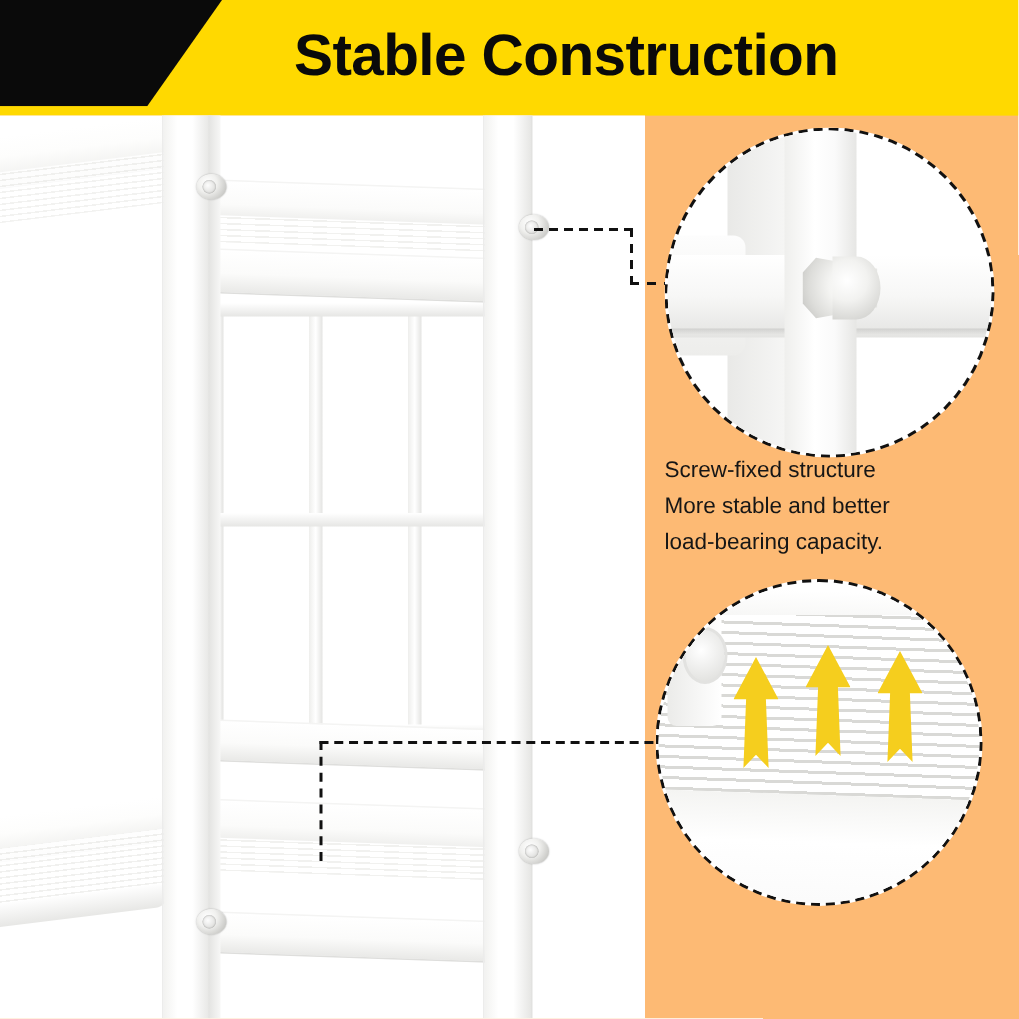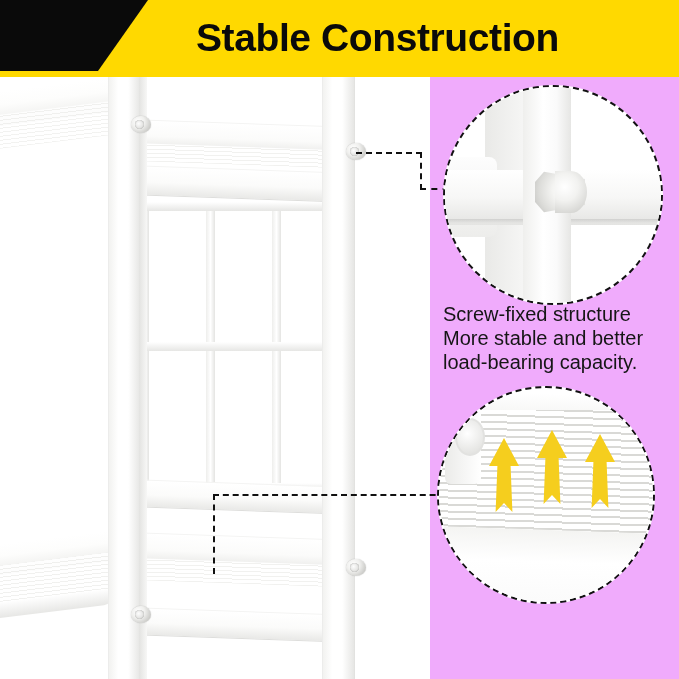--- a/index.html
+++ b/index.html
@@ -11,21 +11,21 @@
     width: 679px;
     height: 679px;
     font-family: "Liberation Sans", sans-serif;
     overflow: hidden;
     position: relative;
   }
   #stage {
     position: relative;
     width: 679px;
     height: 679px;
-    background: #f0abfc;
+    background: #fdba74;
     overflow: hidden;
   }
 
   
   .banner {
     position: absolute;
     left: 0;
     top: 0;
     width: 679px;
     height: 77px;
@@ -298,21 +298,21 @@
   .ld-top-v  { left: 420px; top: 152px; height: 38px; }
   .ld-top-h2 { left: 420px; top: 188px; width: 40px; }
 
   .ld-bot-v  { left: 213px; top: 494px; height: 80px; }
   .ld-bot-h  { left: 213px; top: 494px; width: 262px; }
 
   
   .caption {
     position: absolute;
     color: #161616;
-    font-size: 20px;
+    font-size: 15px;
     line-height: 24px;
     white-space: pre-line;
   }
   .caption-top    { left: 443px; top: 302px; width: 236px; }
   .caption-bottom { left: 430px; top: 603px; width: 249px; }
 </style>
 </head>
 <body>
 
 <div id="stage">

